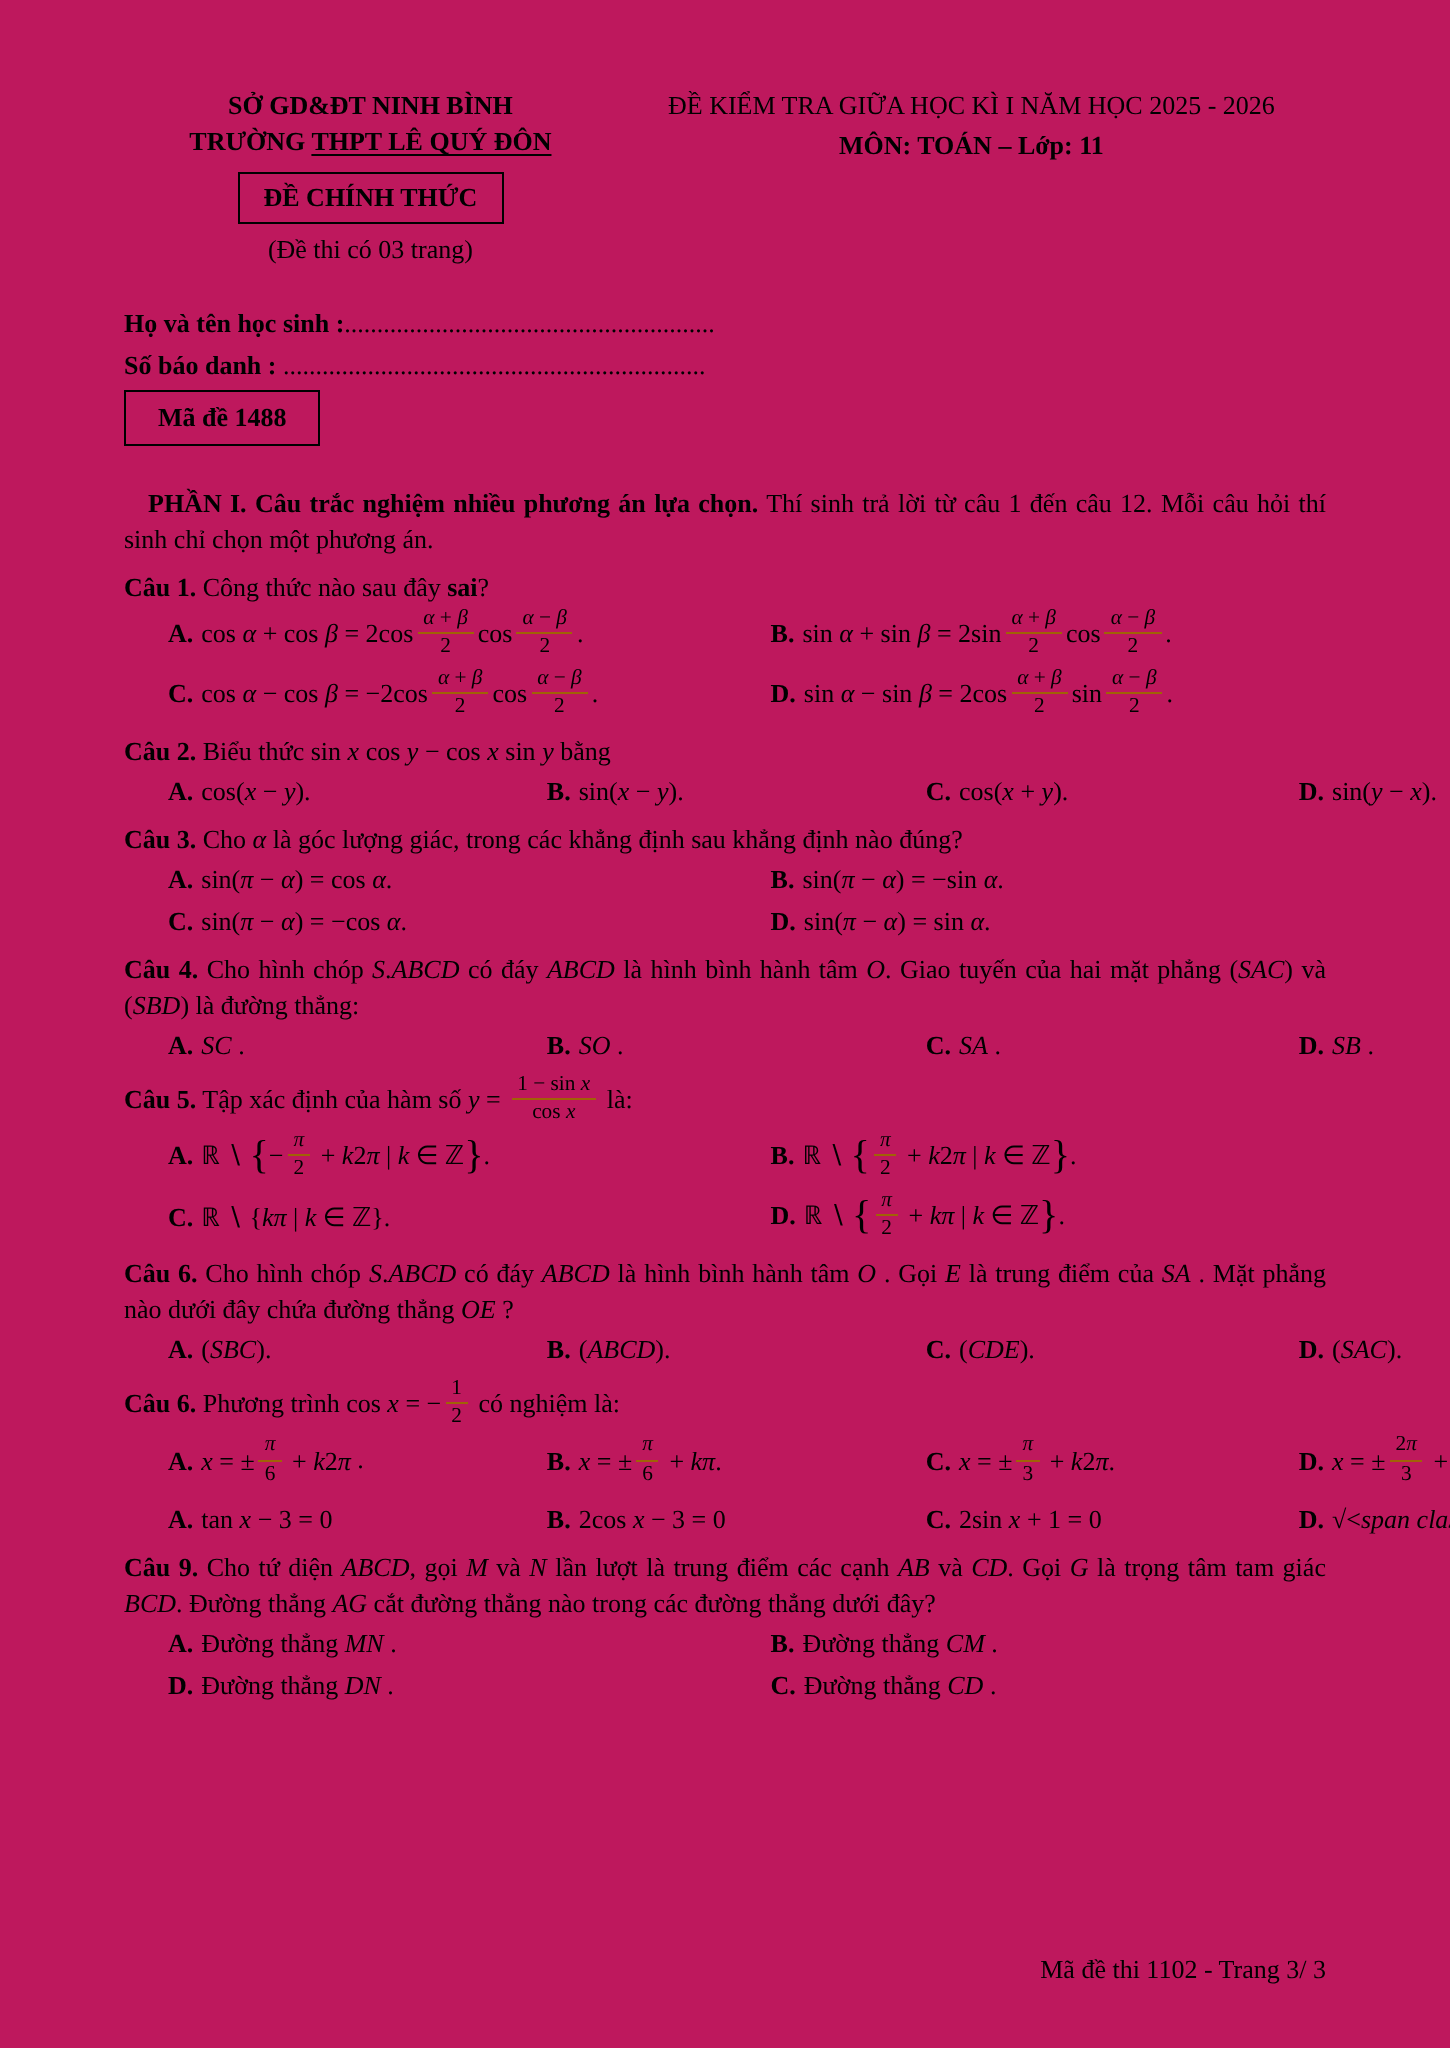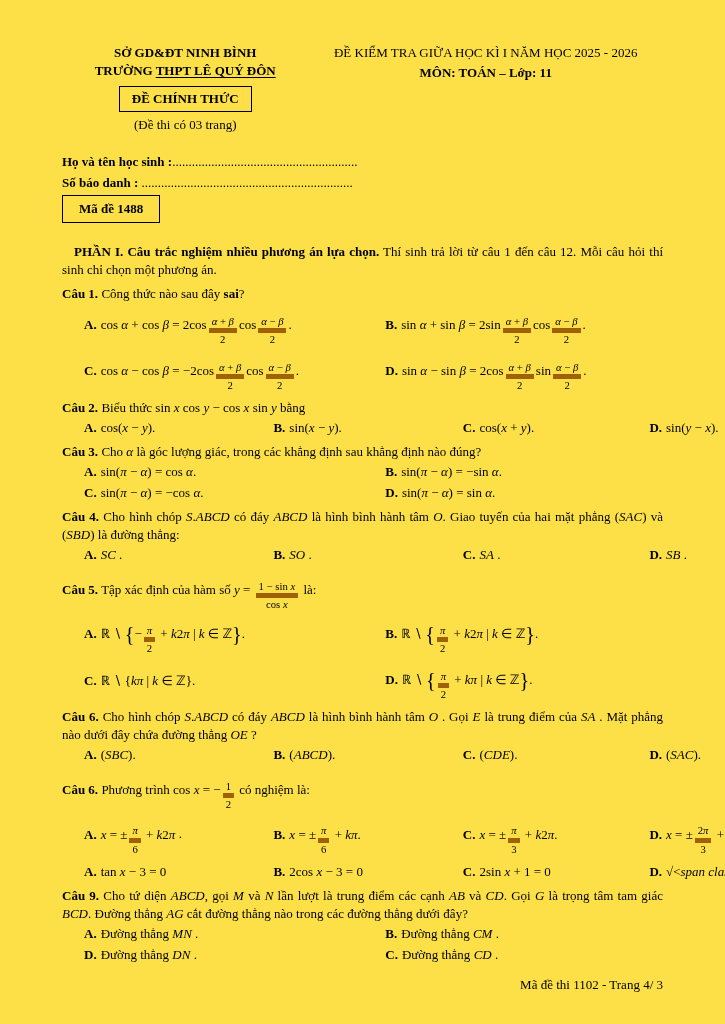--- a/index.html
+++ b/index.html
@@ -1,17 +1,17 @@
 <!DOCTYPE html>
 <html><head>
 <meta charset="utf-8">
 <style>
   html,body{margin:0;padding:0;background:#e8e8e8;}
   .page{
-    width:725px;height:1024px;background:#fde047;margin:0 auto;position:relative;
+    width:725px;height:1024px;background:#be185d;margin:0 auto;position:relative;
     box-sizing:border-box;padding:44px 62px 0 62px;
     font-family:"Liberation Serif", serif;font-size:13px;color:#000;line-height:1.38;
     overflow:hidden;
   }
   b{font-weight:bold;}
   
   .header{display:flex;align-items:flex-start;}
   .h-left{flex:0 0 41%;text-align:center;}
   .h-left .hl{font-weight:bold;white-space:nowrap;}
   .offbox{display:inline-block;border:1.4px solid #000;padding:3px 12px;font-weight:bold;margin-top:6px;}
@@ -33,21 +33,21 @@
   .qlabel{font-weight:bold;}
   .options{display:grid;padding-left:22px;column-gap:6px;row-gap:3px;margin-top:2px;align-items:center;}
   .options.cols4{grid-template-columns:26.5% 26.5% 26% 21%;gap:36px;}
   .options.cols2{grid-template-columns:51% 49%;}
   .okey{font-weight:bold;margin-right:4px;}
   
   .math{white-space:nowrap;}
   .math i{font-style:italic;}
   .frac{display:inline-flex;flex-direction:column;text-align:center;vertical-align:middle;
         font-size:0.82em;line-height:1.15;margin:0 2px;position:relative;top:-1px;}
-  .frac .fn{border-bottom:5px solid #a16207;padding:0 3px 0 3px;margin-top:12px;}
+  .frac .fn{border-bottom:1px solid #a16207;padding:0 3px 0 3px;}
   .frac .fd{padding-top:1px;}
   .bigb{font-size:1.55em;line-height:1;vertical-align:middle;position:relative;top:-1px;}
   u{text-decoration:underline;text-underline-offset:2px;}
   
   .footer{position:absolute;right:62px;bottom:30px;font-size:13px;}
 </style>
 </head>
 <body>
 
 <div class="page">
@@ -204,14 +204,14 @@
         <div class="stem"><b class="qlabel">Câu 9.</b> Cho tứ diện <span class="math"><i>ABCD</i></span>, gọi <span class="math"><i>M</i></span> và <span class="math"><i>N</i></span> lần lượt là trung điểm các cạnh <span class="math"><i>AB</i></span> và <span class="math"><i>CD</i></span>. Gọi <span class="math"><i>G</i></span> là trọng tâm tam giác <span class="math"><i>BCD</i></span>. Đường thẳng <span class="math"><i>AG</i></span> cắt đường thẳng nào trong các đường thẳng dưới đây?</div>
         <div class="options cols2">
           <div class="option"><b class="okey">A.</b><span class="otext">Đường thẳng <span class="math"><i>MN</i></span> .</span></div>
           <div class="option"><b class="okey">B.</b><span class="otext">Đường thẳng <span class="math"><i>CM</i></span> .</span></div>
           <div class="option"><b class="okey">D.</b><span class="otext">Đường thẳng <span class="math"><i>DN</i></span> .</span></div>
           <div class="option"><b class="okey">C.</b><span class="otext">Đường thẳng <span class="math"><i>CD</i></span> .</span></div>
         </div>
       </div>
     </div>
 
-  <div class="footer">Mã đề thi 1102 - Trang 4/ 3</div>
+  <div class="footer">Mã đề thi 1102 - Trang 3/ 3</div>
 </div>
 
 </body></html>

